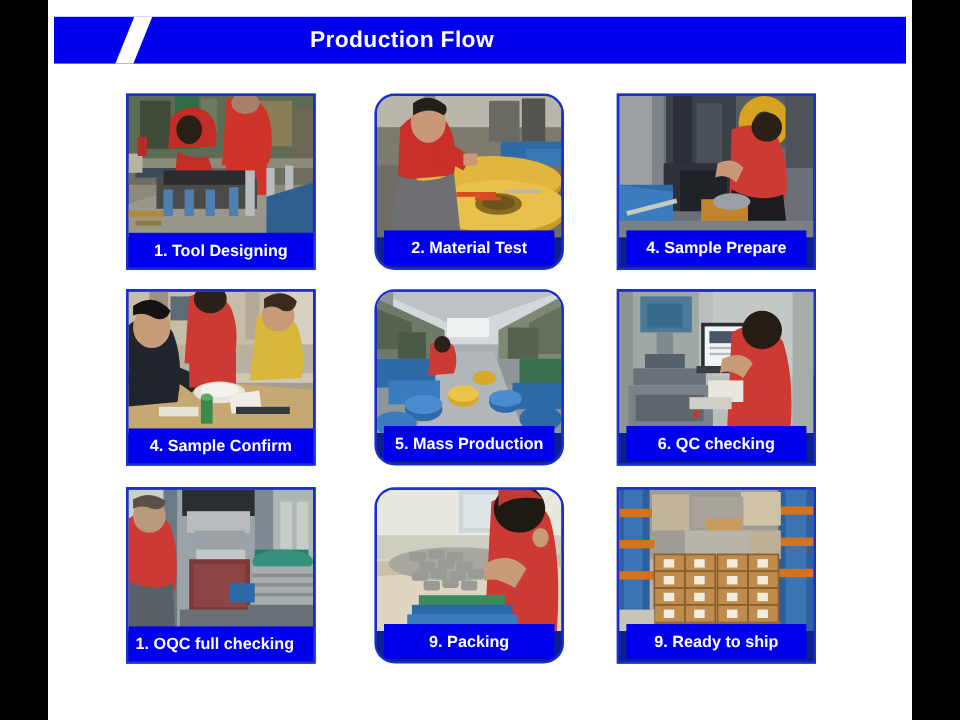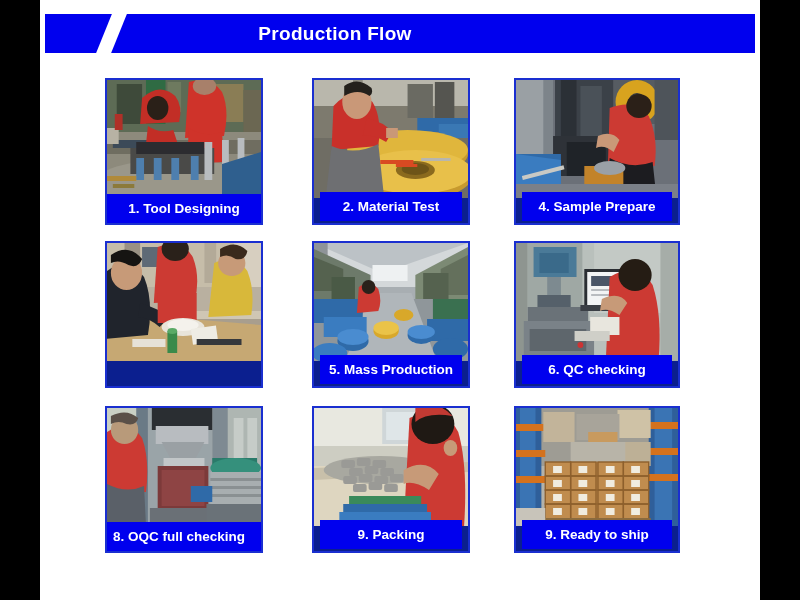--- a/index.html
+++ b/index.html
@@ -85,21 +85,21 @@
 
   .card {
     position: absolute;
     top: 0;
     background: #0b1f8f;
     border: 2px solid #1a2fd0;
     box-sizing: border-box;
     overflow: hidden;
   }
   .card.c1 { left: 65px;  width: 158px; height: 147px; padding-left: 25px; }
-  .card.c2 { left: 272px; width: 158px; height: 147px; }
+  .card.c2 { left: 272px; width: 158px; height: 147px; border-radius: 17px; }
   .card.c3 { left: 474px; width: 166px; height: 147px; }
 
   .photo {
     position: absolute;
     left: 0;
     top: 0;
     width: 100%;
     height: 118px;
     overflow: hidden;
   }
@@ -276,20 +276,21 @@
               <path d="M116 6 q16 -10 28 2 q-2 10 -12 8 q-8 -6 -16 -2 z" fill="#3a2a1c"></path>
               <ellipse cx="78" cy="84" rx="22" ry="9" fill="#e8e4da"></ellipse>
               <ellipse cx="78" cy="82" rx="16" ry="6" fill="#f4f2ec"></ellipse>
               <rect x="86" y="86" width="26" height="16" fill="#eeece4" transform="rotate(-8 86 86)"></rect>
               <rect x="62" y="88" width="10" height="22" fill="#3a8a4a"></rect>
               <ellipse cx="67" cy="88" rx="5" ry="3" fill="#5aaa66"></ellipse>
               <rect x="26" y="96" width="34" height="8" fill="#e6e2d8"></rect>
               <rect x="92" y="96" width="46" height="6" fill="#35383c"></rect>
             </svg>
           </div>
+          <div class="caption">4. Sample Confirm</div>
         </div>
 
         <div class="card c2">
           <div class="photo">
             <svg viewBox="0 0 158 118" preserveAspectRatio="none">
               <rect x="0" y="0" width="158" height="118" fill="#a8aeb2"></rect>
               <rect x="0" y="0" width="158" height="44" fill="#d4d8da"></rect>
               <path d="M0 0 l70 30 l88 -30 z" fill="#bcc2c6"></path>
               <rect x="60" y="22" width="36" height="16" fill="#eef1f2"></rect>
               <rect x="0" y="0" width="14" height="46" fill="#8e9498"></rect>
@@ -381,21 +382,21 @@
               <rect x="108" y="50" width="46" height="14" fill="#2a7a6a"></rect>
               <ellipse cx="132" cy="60" rx="26" ry="10" fill="#35907c"></ellipse>
               <rect x="106" y="64" width="52" height="34" fill="#a8aeb0"></rect>
               <rect x="106" y="70" width="52" height="3" fill="#8a9092"></rect>
               <rect x="106" y="78" width="52" height="3" fill="#8a9092"></rect>
               <rect x="106" y="86" width="52" height="3" fill="#8a9092"></rect>
               <rect x="102" y="96" width="56" height="22" fill="#6a7278"></rect>
               <rect x="86" y="78" width="22" height="16" fill="#2f6aa8"></rect>
             </svg>
           </div>
-          <div class="caption overflow">8. OQC full checking</div>
+          <div class="caption overflow">1. OQC full checking</div>
         </div>
 
         <div class="card c2">
           <div class="photo">
             <svg viewBox="0 0 158 118" preserveAspectRatio="none">
               <rect x="0" y="0" width="158" height="118" fill="#dcdcd2"></rect>
               <rect x="0" y="0" width="158" height="40" fill="#e8e8e0"></rect>
               <rect x="70" y="0" width="46" height="36" fill="#cfd6d8"></rect>
               <rect x="74" y="4" width="38" height="28" fill="#dfe6e8"></rect>
               <rect x="0" y="38" width="158" height="24" fill="#cdcdc2"></rect>

